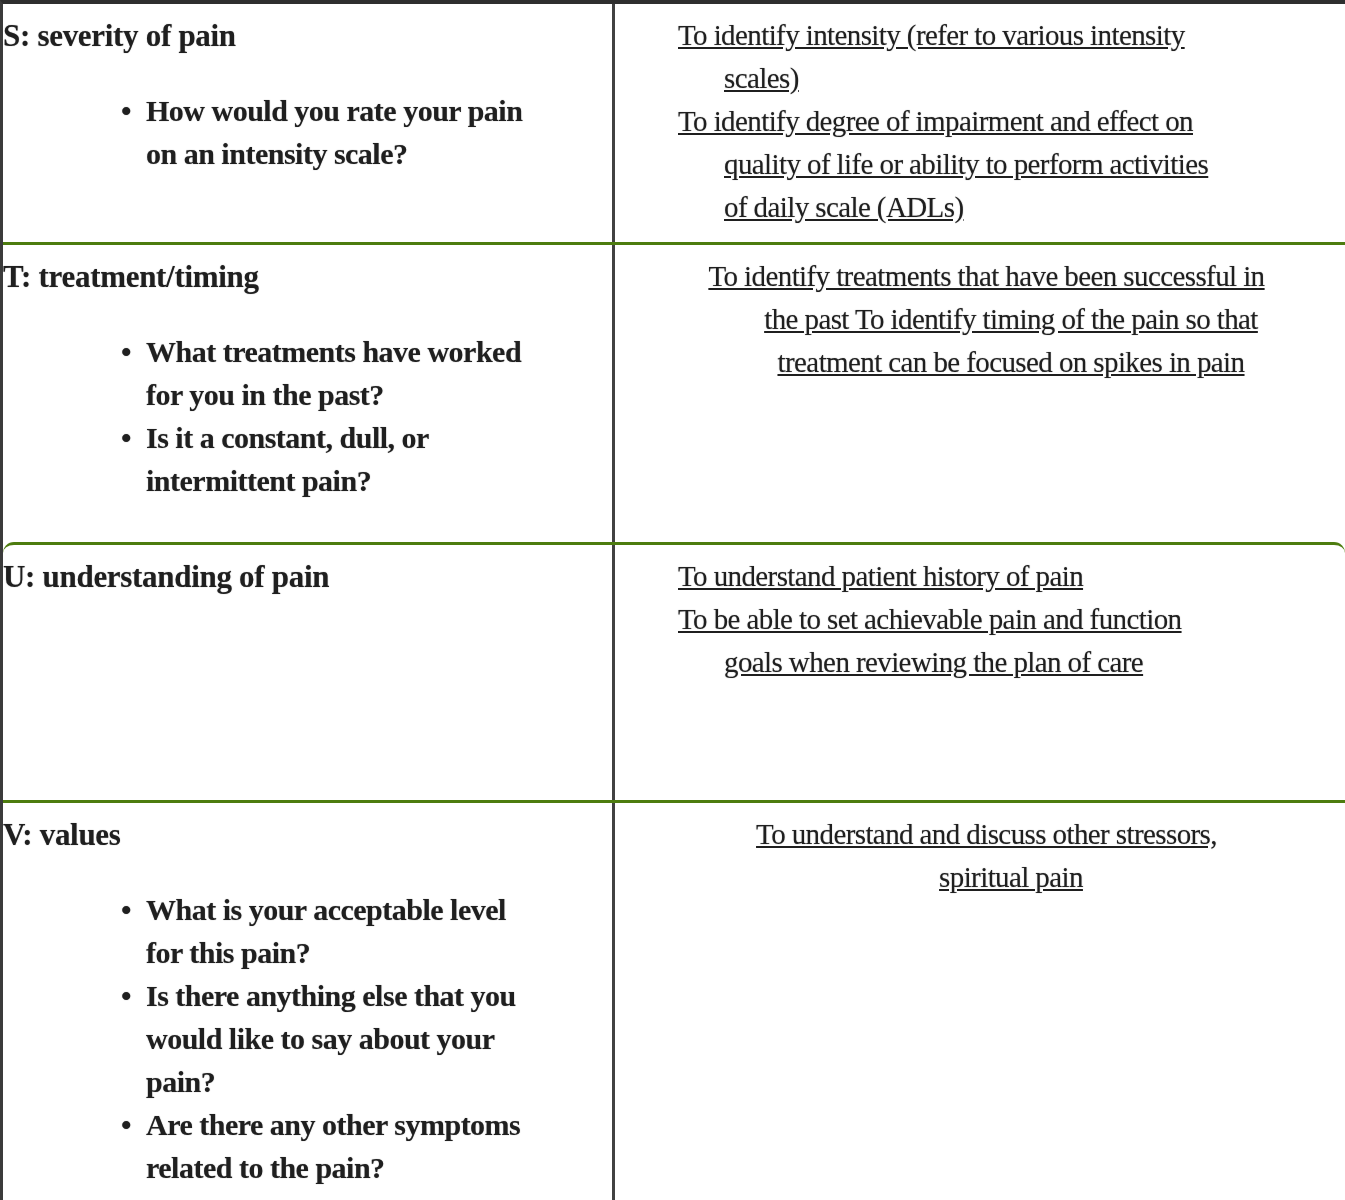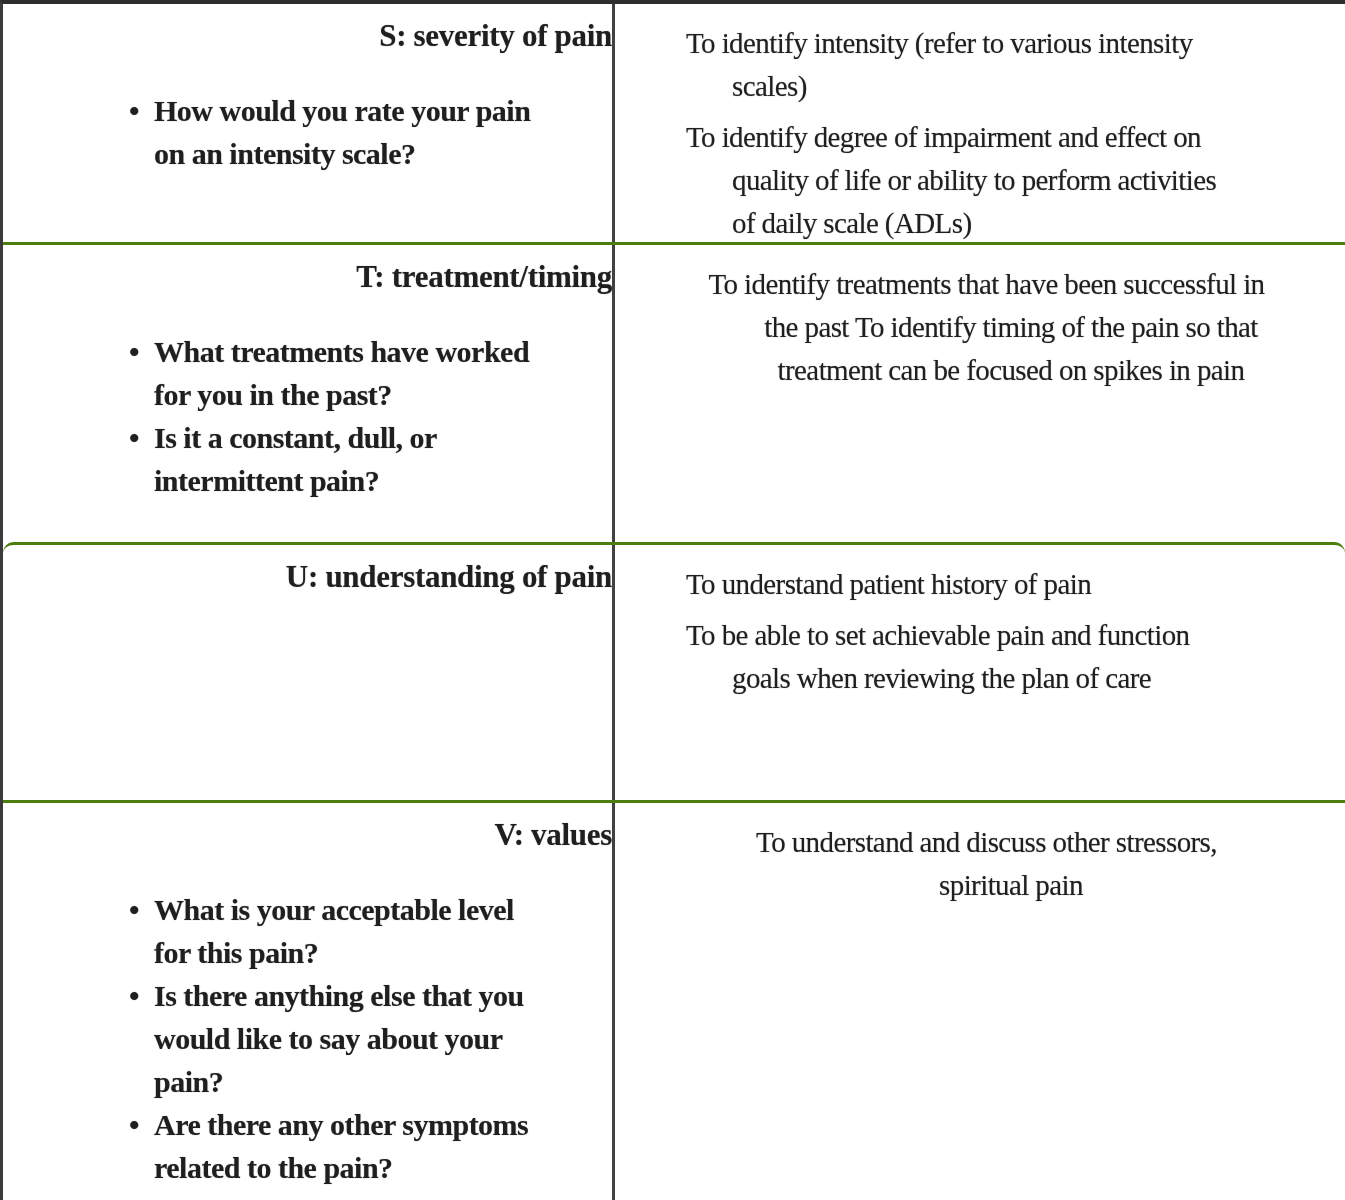--- a/index.html
+++ b/index.html
@@ -53,44 +53,43 @@
     letter-spacing: -0.3px;
   }
   .cell-right {
     flex: 1;
     font-weight: 400;
     font-size: 29px;
     line-height: 43px;
     letter-spacing: -0.6px;
   }
   .mnemonic-header {
-    padding-left: 8px;
+    padding-left: 0;
     white-space: pre;
-    text-align: right;
   }
   .question-list {
     margin-top: 32px;
-    margin-left: 8px;
   }
   .question-item {
     position: relative;
     padding-left: 143px;
     font-size: 30px;
     letter-spacing: -0.5px;
     white-space: pre;
   }
   .question-item::before {
     content: "\2022";
     position: absolute;
     left: 118px;
     top: 0;
   }
   .purpose-item {
-    margin: 8px;
+    margin: 0;
     white-space: pre;
+    text-decoration: underline;
   }
   .purpose-indent-a {          
     padding-left: 109px;
     text-indent: -46px;
   }
   .purpose-indent-b {          
     padding-left: 62px;
     text-indent: -49px;
     text-align: center;
   }

